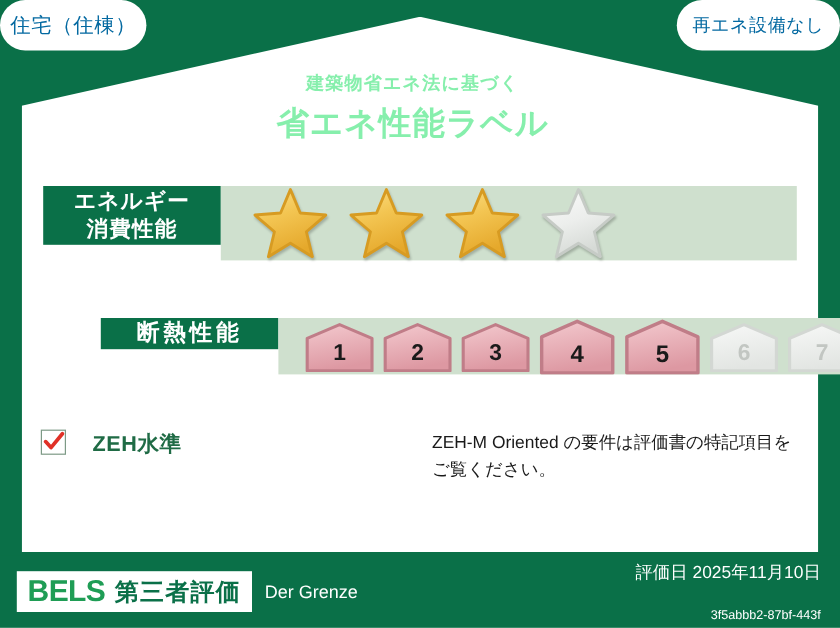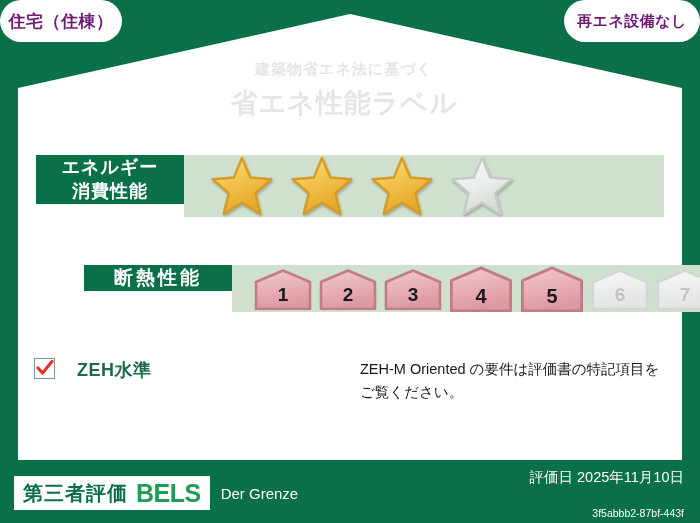--- a/index.html
+++ b/index.html
@@ -22,38 +22,38 @@
     position:absolute;
     left:18px; top:14px; width:664px; height:446px;
     background:#ffffff;
     clip-path: polygon(0% 16.6%, 50% 0%, 100% 16.6%, 100% 100%, 0% 100%);
   }
 
   
   .corner-badge{
     position:absolute;
     background:#ffffff;
-    color:#701a75;
-    font-weight:bold;
+    color:#0369a1;
+    font-weight:normal;
     display:flex; align-items:center; justify-content:center;
     letter-spacing:.5px;
     z-index:6;
     border-radius:21px;
   }
   #badge-building-type{
     left:0; top:0; width:122px; height:42px; font-size:17px;
   }
   #badge-renewable{
     right:0; top:0; width:136px; height:42px; font-size:15px;
   }
 
   
   .title-wrap{
     position:absolute; left:0; right:12px; top:60px;
-    text-align:center; z-index:5; color:#e5e5e5;
+    text-align:center; z-index:5; color:#86efac;
   }
   #title-sub{ font-size:15px; font-weight:bold; letter-spacing:1px; }
   #title-main{ font-size:27px; font-weight:bold; letter-spacing:1px; margin-top:6px;}
 
   
   .perf-row{
     position:absolute; left:36px; width:628px;
     display:flex; align-items:flex-start;
     z-index:5;
   }
@@ -329,22 +329,22 @@
       <span class="info-title">ZEH水準</span>
     </div>
   </div>
 
   <div class="info-block" id="zeh-net-zero">
     <div class="info-text">ZEH-M Oriented の要件は評価書の特記項目をご覧ください。</div>
   </div>
 
   <div id="footer">
     <div id="bels-badge">
+      <span id="bels-en">BELS</span>
       <span id="bels-jp">第三者評価</span>
-      <span id="bels-en">BELS</span>
     </div>
     <span id="company-name">Der Grenze</span>
     <div id="footer-right">
       <div id="eval-date">評価日 2025年11月10日</div>
       <div id="eval-id">3f5abbb2-87bf-443f</div>
     </div>
   </div>
 
 </div>
 

